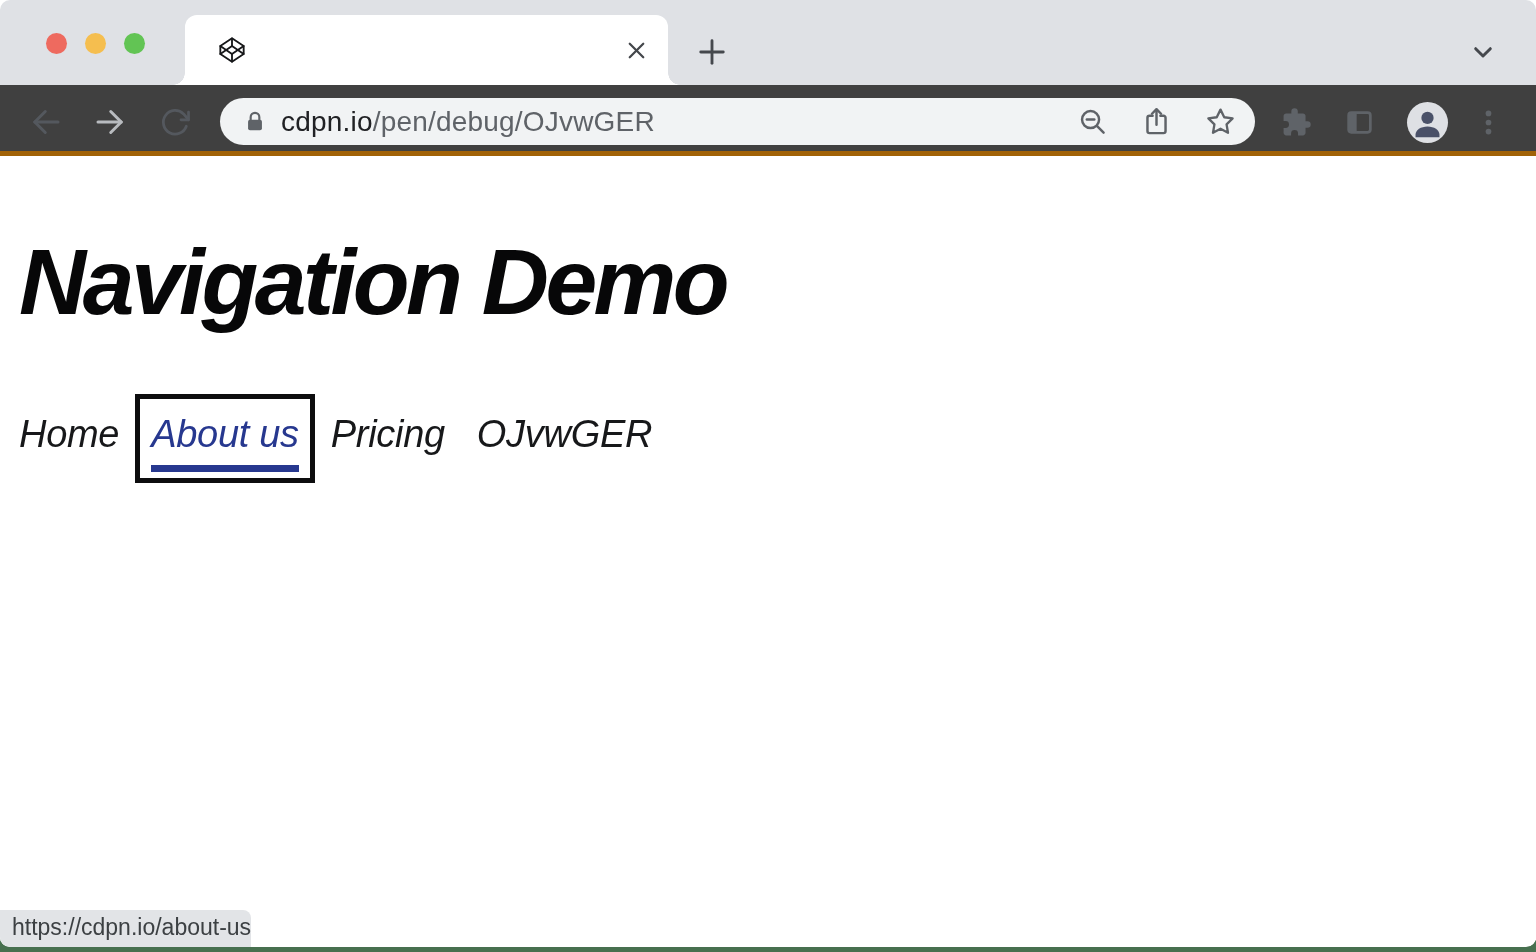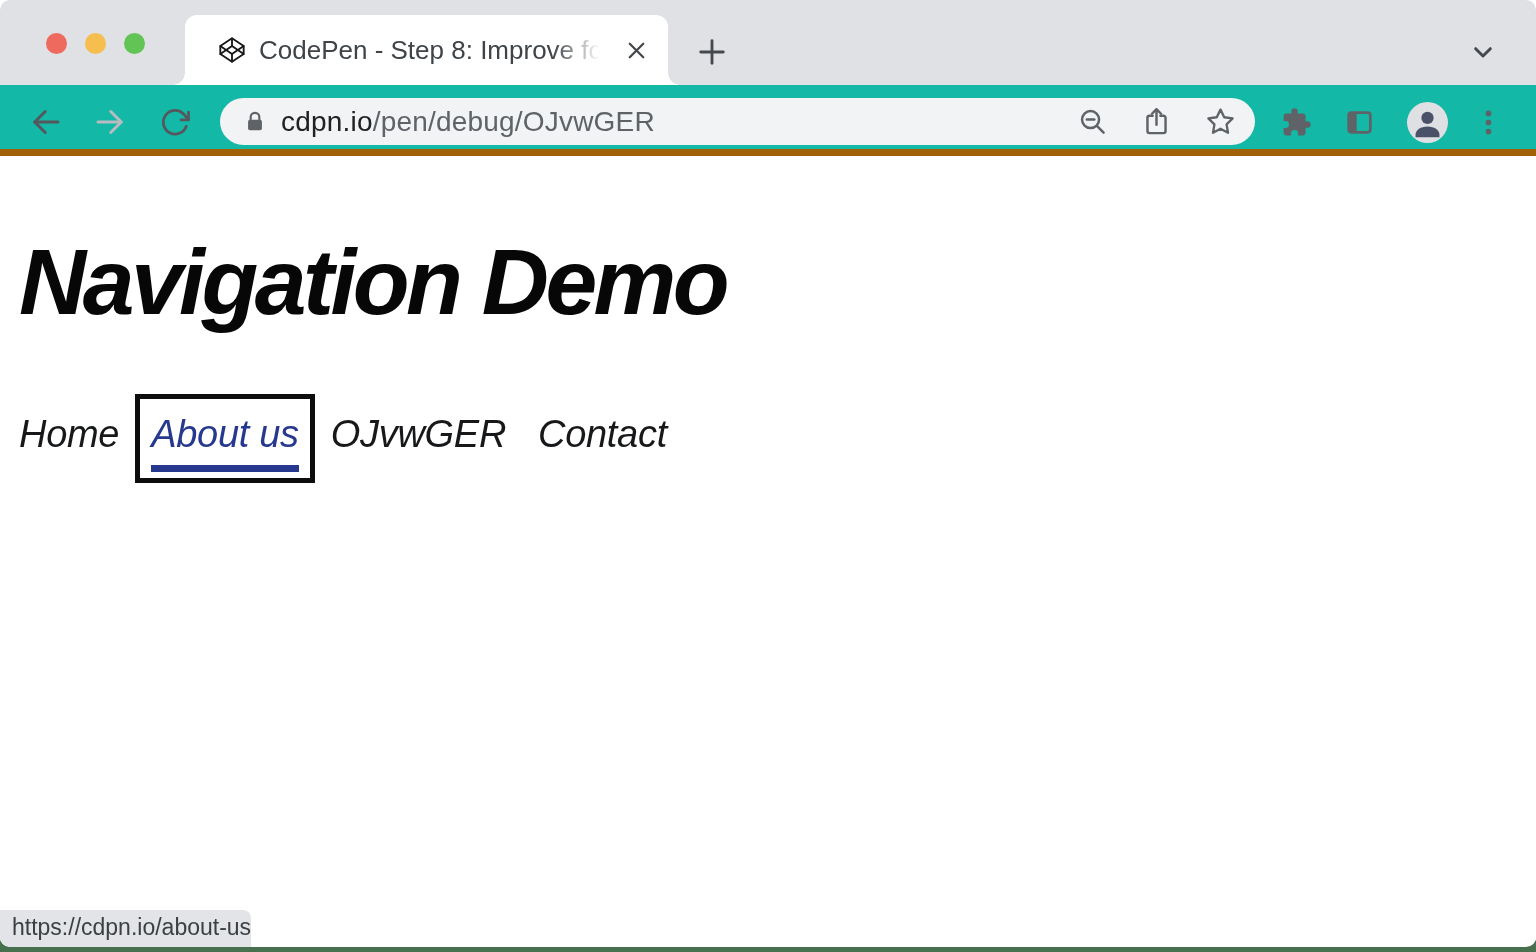--- a/index.html
+++ b/index.html
@@ -37,21 +37,21 @@
                background:linear-gradient(to right, rgba(255,255,255,0), #fff 80%); }
   .tab-close { position:absolute; left:438px; top:22px; width:27px; height:27px;
                background:none; border:none; cursor:pointer; padding:0; }
 
   .newtab-btn { position:absolute; left:694px; top:34px; width:36px; height:36px;
                background:none; border:none; cursor:pointer; padding:0; }
   .strip-chevron { position:absolute; left:1467px; top:36px; width:32px; height:32px;
                background:none; border:none; cursor:pointer; padding:0; }
 
   
-  .toolbar { position:relative; height:71px; background:#14b8a6; border-bottom:7px solid #a16207; }
+  .toolbar { position:relative; height:71px; background:#404040; border-bottom:5px solid #a16207; }
   .tool-btn { position:absolute; top:19px; width:36px; height:36px;
               background:none; border:none; cursor:pointer; padding:0; }
   .btn-back    { left:28px; }
   .btn-forward { left:92px; }
   .btn-reload  { left:158px; }
 
   .omnibox { position:absolute; left:220px; top:13px; width:1035px; height:47px;
              border-radius:24px; background:#F1F3F4; display:flex; align-items:center; cursor:text; }
   .omni-lock { margin-left:22px; width:26px; height:26px; flex:0 0 auto; }
   .omni-url { margin-left:13px; font-size:28px; color:#202124; white-space:nowrap; letter-spacing:0.2px; }
@@ -105,21 +105,20 @@
       <div class="tab">
         <span class="tab-favicon">
           <svg viewBox="0 0 24 24" width="28" height="28" fill="none" stroke="#17181A" stroke-width="1.6" stroke-linejoin="round" stroke-linecap="round">
             <polygon points="12 2 22 8.5 22 15.5 12 22 2 15.5 2 8.5 12 2"></polygon>
             <line x1="12" y1="22" x2="12" y2="15.5"></line>
             <polyline points="22 8.5 12 15.5 2 8.5"></polyline>
             <polyline points="2 15.5 12 8.5 22 15.5"></polyline>
             <line x1="12" y1="2" x2="12" y2="8.5"></line>
           </svg>
         </span>
-        <span class="tab-title">CodePen - Step 8: Improve foc</span>
         <button class="tab-close" aria-label="Close tab">
           <svg viewBox="0 0 24 24" width="27" height="27" fill="none" stroke="#44474B" stroke-width="2" stroke-linecap="round">
             <line x1="6" y1="6" x2="18" y2="18"></line>
               <line x1="18" y1="6" x2="6" y2="18"></line>
           </svg>
         </button>
       </div>
 
       <button class="newtab-btn" aria-label="New tab">
         <svg viewBox="0 0 24 24" width="36" height="36" fill="none" stroke="#45484D" stroke-width="1.9" stroke-linecap="round">
@@ -218,20 +217,20 @@
         </svg>
       </button>
     </div>
 
     <div class="content">
       <h1 class="page-heading">Navigation Demo</h1>
 
       <nav class="page-nav">
         <a href="#" class="nav-link">Home</a>
         <span class="focus-box"><a href="#" class="nav-link-active">About us</a></span>
+        <a href="#" class="nav-link">Pricing</a>
         <a href="#" class="nav-link">OJvwGER</a>
-        <a href="#" class="nav-link">Contact</a>
       </nav>
     </div>
 
     <div class="statusbar">https://cdpn.io/about-us</div>
   </div>
 </div>
 
 </body></html>

